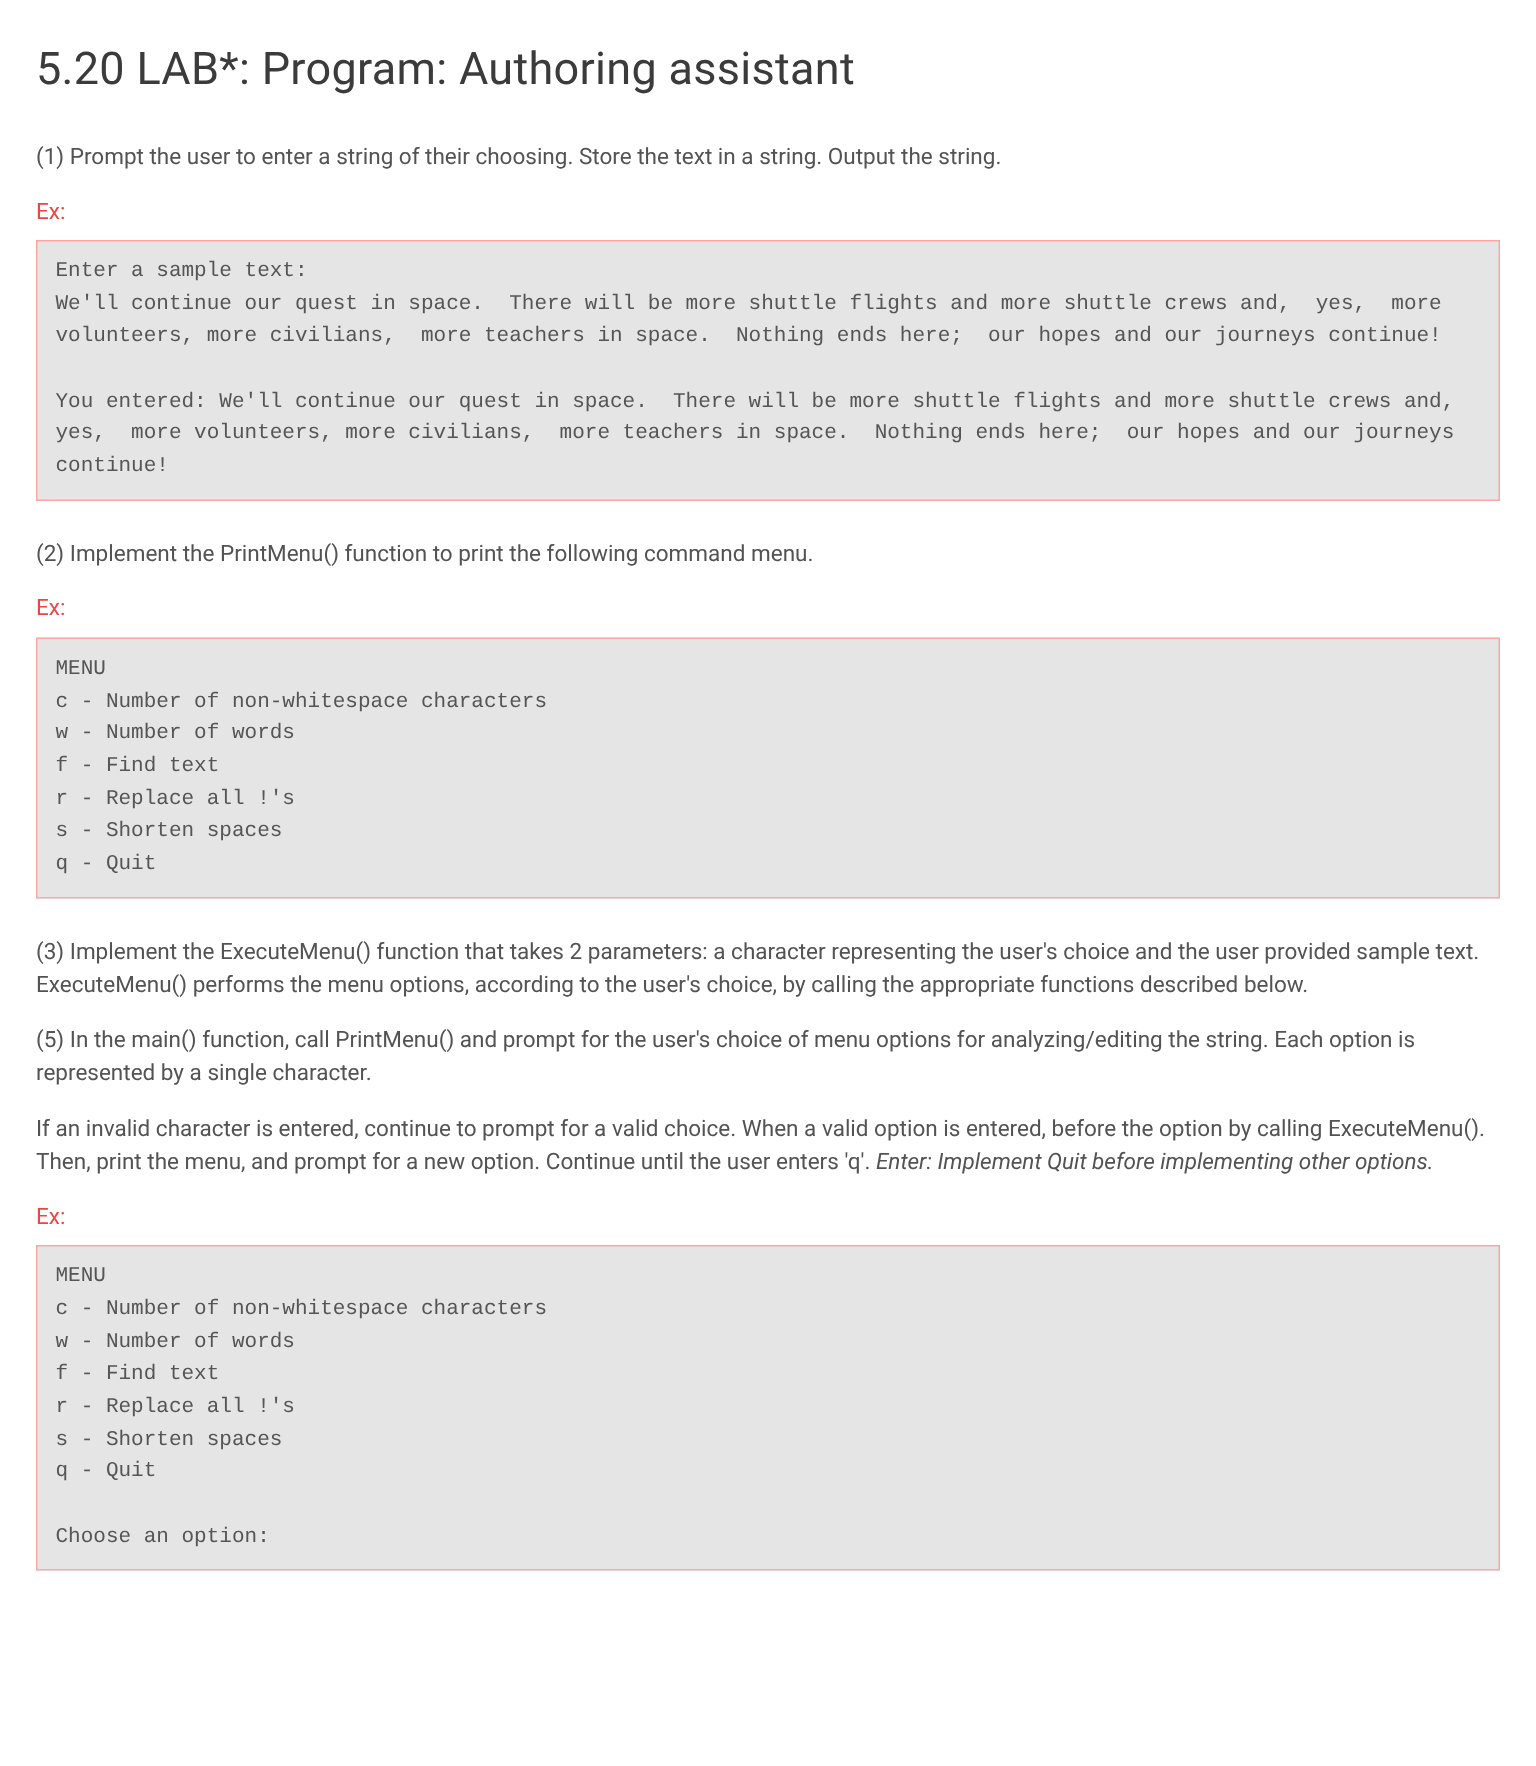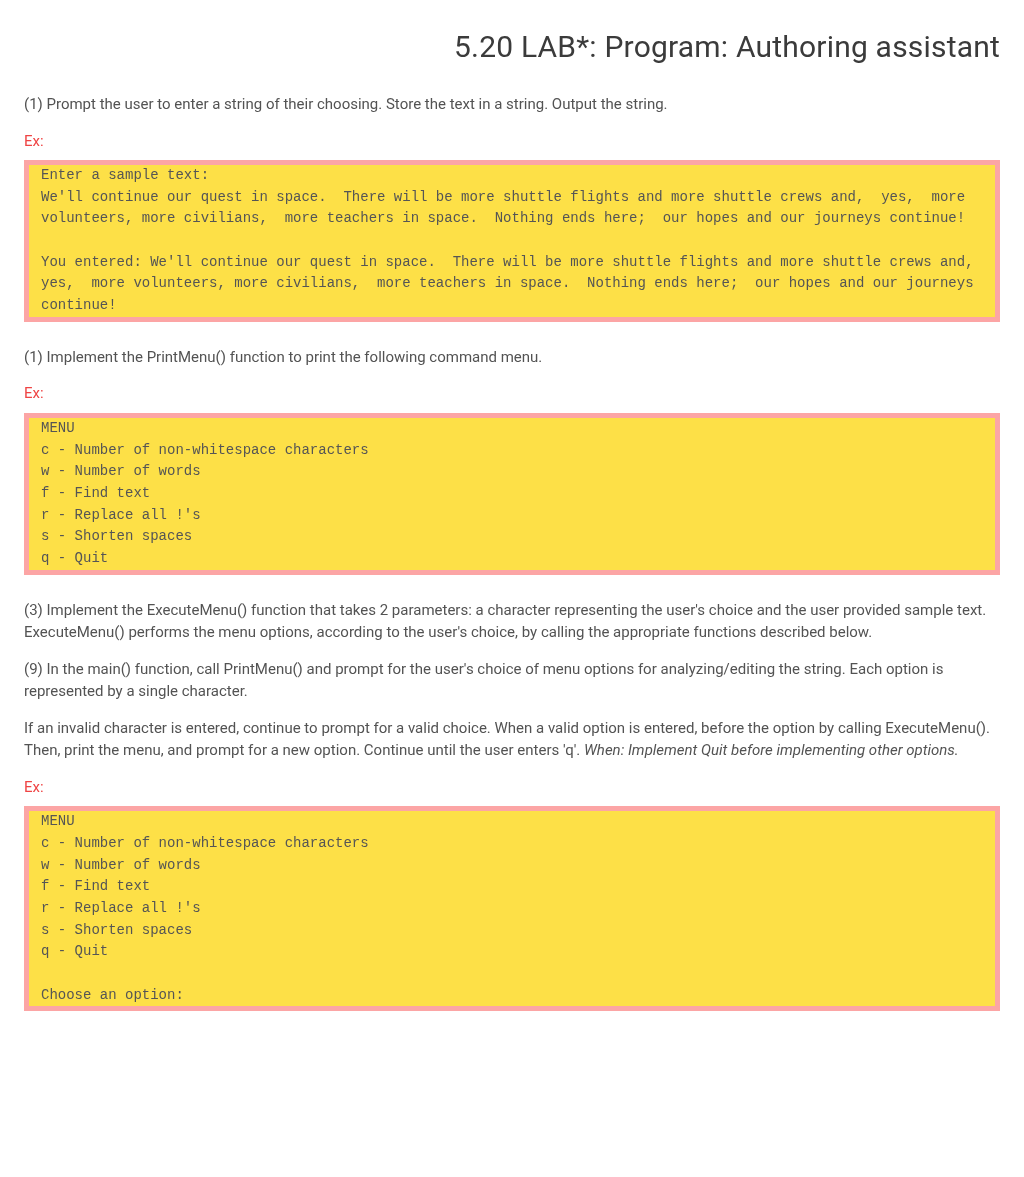--- a/index.html
+++ b/index.html
@@ -12,34 +12,33 @@
     font-size: 15px;
     line-height: 1.5;
     width: 1024px;
   }
   h1 {
     font-size: 30px;
     font-weight: 400;
     color: #3b3b3b;
     margin: 6px 0 24px 0;
     letter-spacing: 0.2px;
-    text-align: right;
   }
   p {
     margin: 3px 0 14px 0;
     color: #535353;
   }
   .ex-label {
     margin: 14px 0 8px 0;
     color: #ef4444;
   }
   pre {
-    background: #fde047;
-    border: 5px solid #fca5a5;
-    padding: 0 12px;
+    background: #e5e5e5;
+    border: 1px solid #fca5a5;
+    padding: 10px 12px;
     font-family: "Courier New", Courier, monospace;
     font-size: 14px;
     color: #555555;
     line-height: 1.55;
     white-space: pre-wrap;
     word-wrap: break-word;
     margin: 0 0 24px 0;
   }
   .hint { font-style: italic; }
 </style>
@@ -48,34 +47,34 @@
 
 <h1>5.20 LAB*: Program: Authoring assistant</h1>
 
 <p>(1) Prompt the user to enter a string of their choosing. Store the text in a string. Output the string.</p>
 <p class="ex-label">Ex:</p>
 <pre>Enter a sample text:
 We'll continue our quest in space.  There will be more shuttle flights and more shuttle crews and,  yes,  more volunteers, more civilians,  more teachers in space.  Nothing ends here;  our hopes and our journeys continue!
 
 You entered: We'll continue our quest in space.  There will be more shuttle flights and more shuttle crews and,  yes,  more volunteers, more civilians,  more teachers in space.  Nothing ends here;  our hopes and our journeys continue!</pre>
 
-<p>(1) Implement the PrintMenu() function to print the following command menu.</p>
+<p>(2) Implement the PrintMenu() function to print the following command menu.</p>
 <p class="ex-label">Ex:</p>
 <pre>MENU
 c - Number of non-whitespace characters
 w - Number of words
 f - Find text
 r - Replace all !'s
 s - Shorten spaces
 q - Quit</pre>
 
 <p>(3) Implement the ExecuteMenu() function that takes 2 parameters: a character representing the user's choice and the user provided sample text. ExecuteMenu() performs the menu options, according to the user's choice, by calling the appropriate functions described below.</p>
 
-<p>(9) In the main() function, call PrintMenu() and prompt for the user's choice of menu options for analyzing/editing the string. Each option is represented by a single character.</p>
-<p><span>If an invalid character is entered, continue to prompt for a valid choice. When a valid option is entered, before the option by calling ExecuteMenu(). Then, print the menu, and prompt for a new option. Continue until the user enters 'q'. </span><span class="hint">When: Implement Quit before implementing other options.</span></p>
+<p>(5) In the main() function, call PrintMenu() and prompt for the user's choice of menu options for analyzing/editing the string. Each option is represented by a single character.</p>
+<p><span>If an invalid character is entered, continue to prompt for a valid choice. When a valid option is entered, before the option by calling ExecuteMenu(). Then, print the menu, and prompt for a new option. Continue until the user enters 'q'. </span><span class="hint">Enter: Implement Quit before implementing other options.</span></p>
 <p class="ex-label">Ex:</p>
 <pre>MENU
 c - Number of non-whitespace characters
 w - Number of words
 f - Find text
 r - Replace all !'s
 s - Shorten spaces
 q - Quit
 
 Choose an option:</pre>

